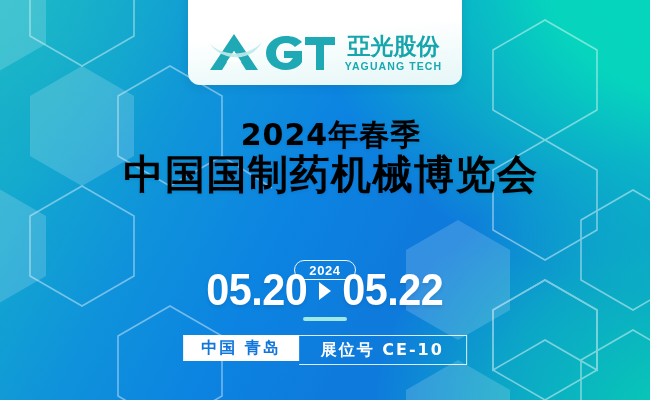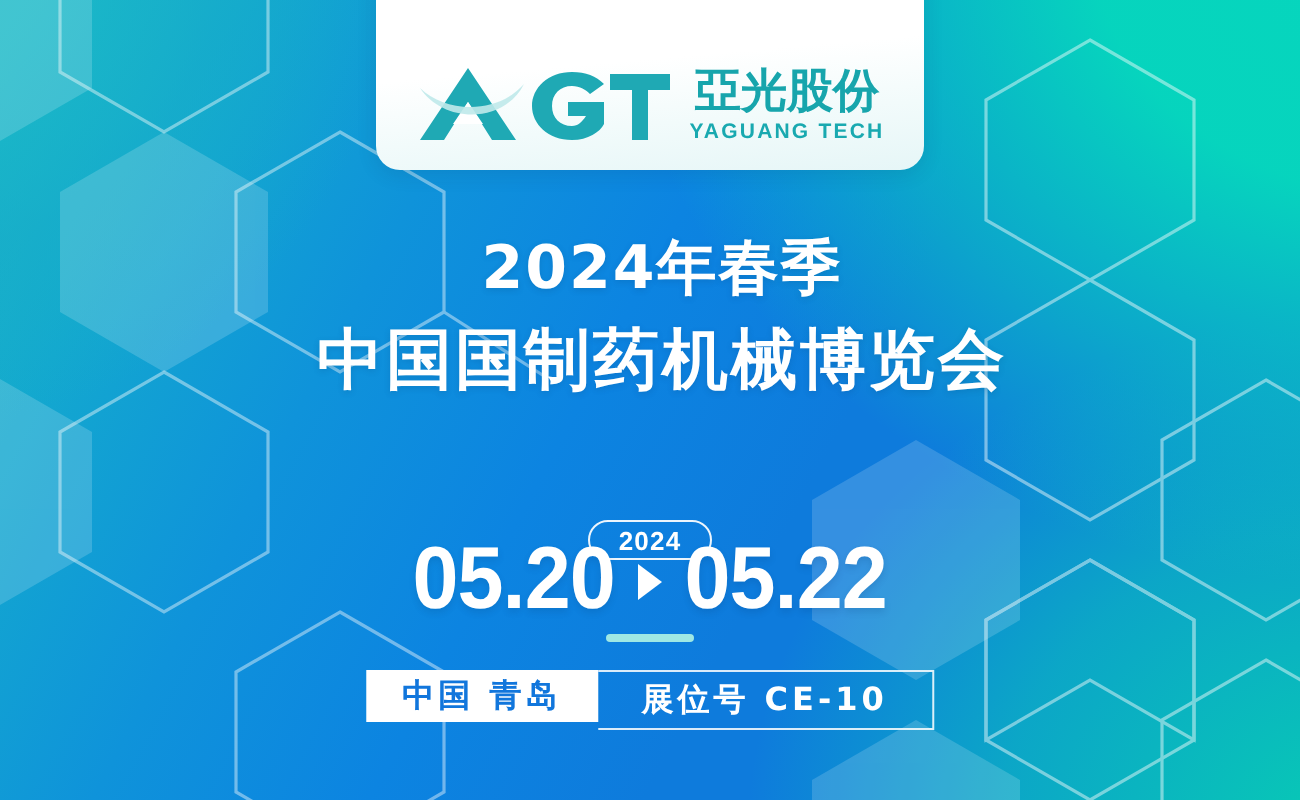--- a/index.html
+++ b/index.html
@@ -95,37 +95,36 @@
     margin-top: 3px;
   }
 
   
   .headline {
     position: absolute;
     left: 12px;
     right: 0;
     top: 118px;
     text-align: center;
-    color: #ffffff;
+    color: #000000;
   }
   .headline .line1 {
     font-family: "DejaVu Sans", sans-serif;
     font-size: 30px;
     font-weight: bold;
     letter-spacing: 1px;
     line-height: 1.12;
     text-shadow: 0 1px 3px rgba(0,60,110,0.18);
   }
   .headline .line2 {
     font-family: "DejaVu Sans", sans-serif;
-    font-size: 33px;
+    font-size: 40px;
     font-weight: bold;
     letter-spacing: 1.5px;
     line-height: 1.12;
-    margin-top: 10px;
     text-shadow: 0 1px 3px rgba(0,60,110,0.18);
   }
 
   
   .year-pill {
     position: absolute;
     left: 50%;
     transform: translateX(-50%);
     top: 260px;
     width: 62px;

